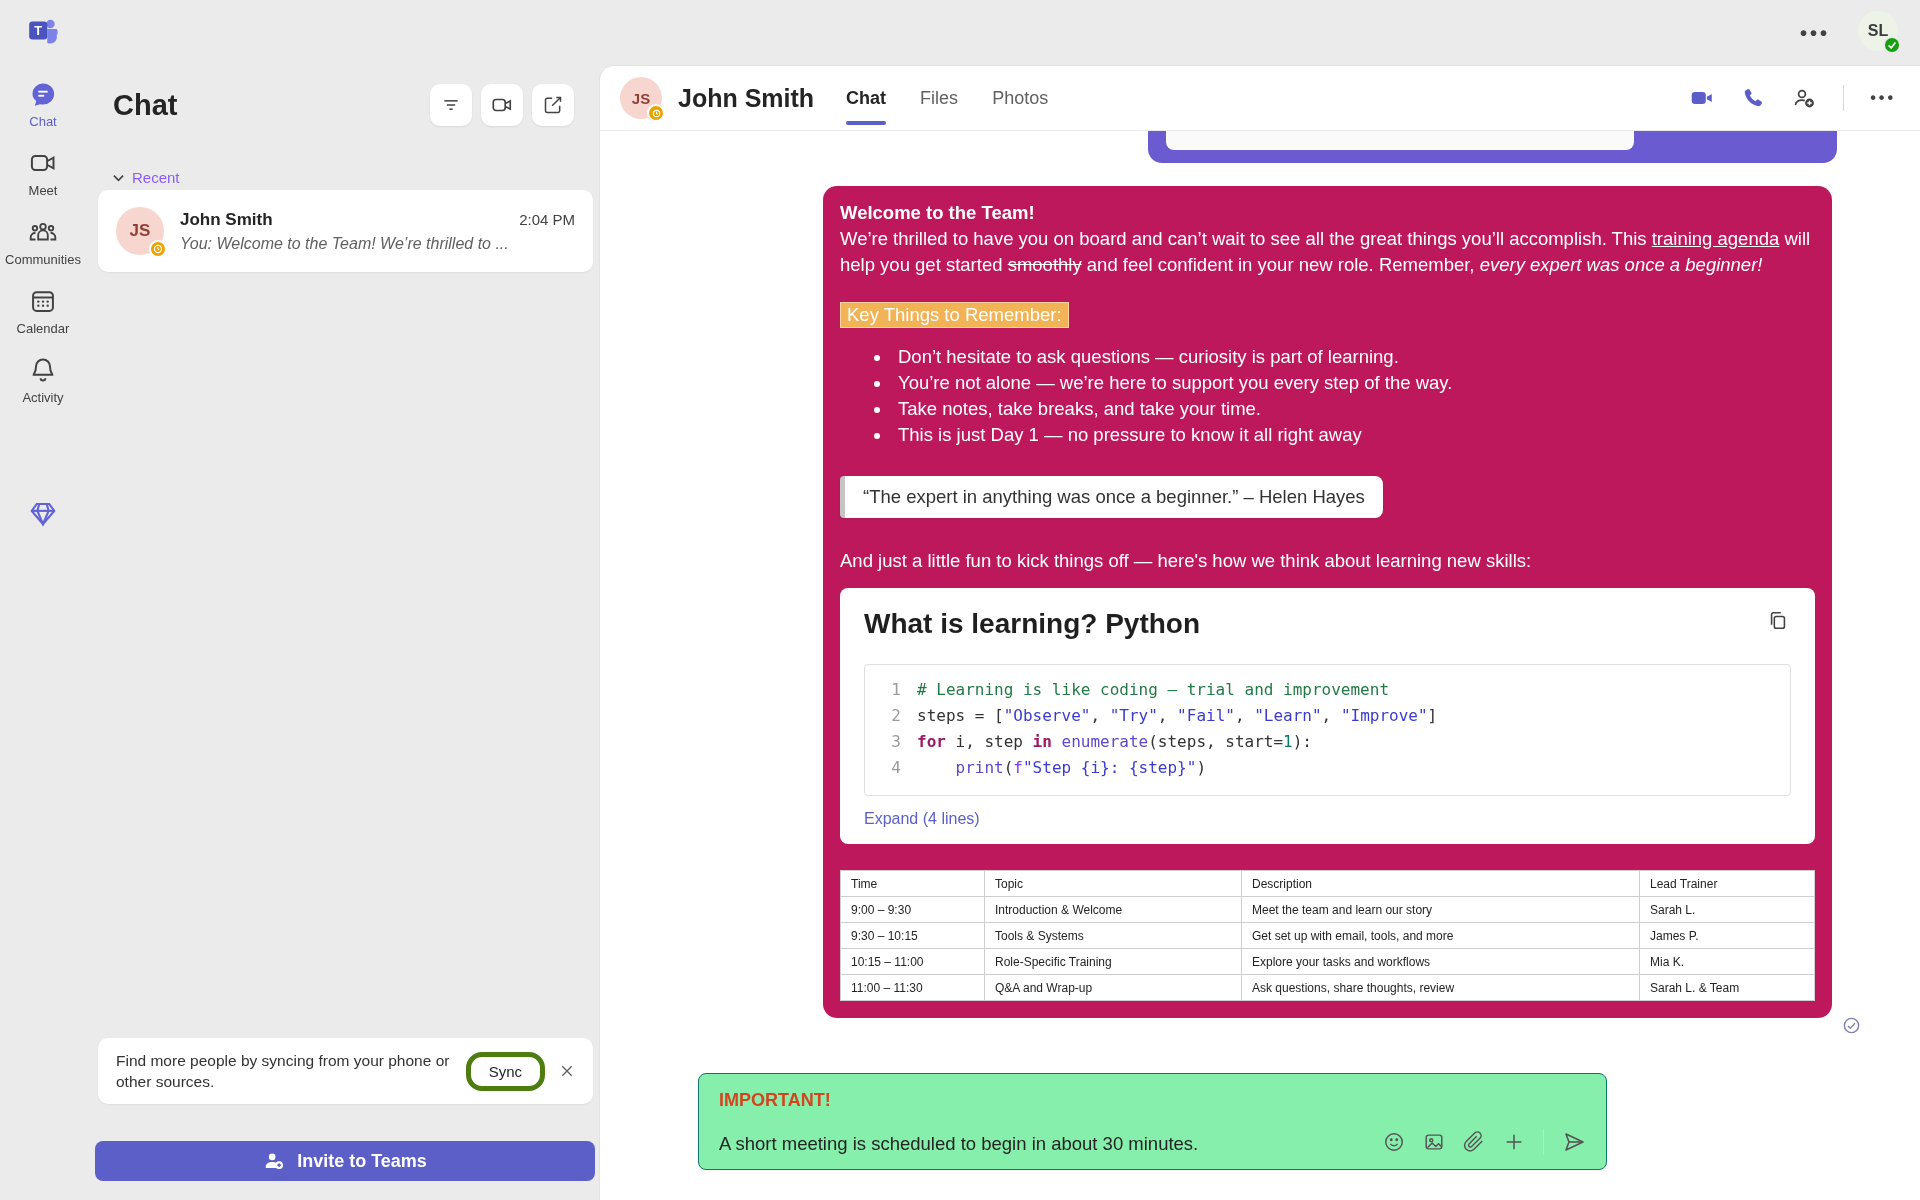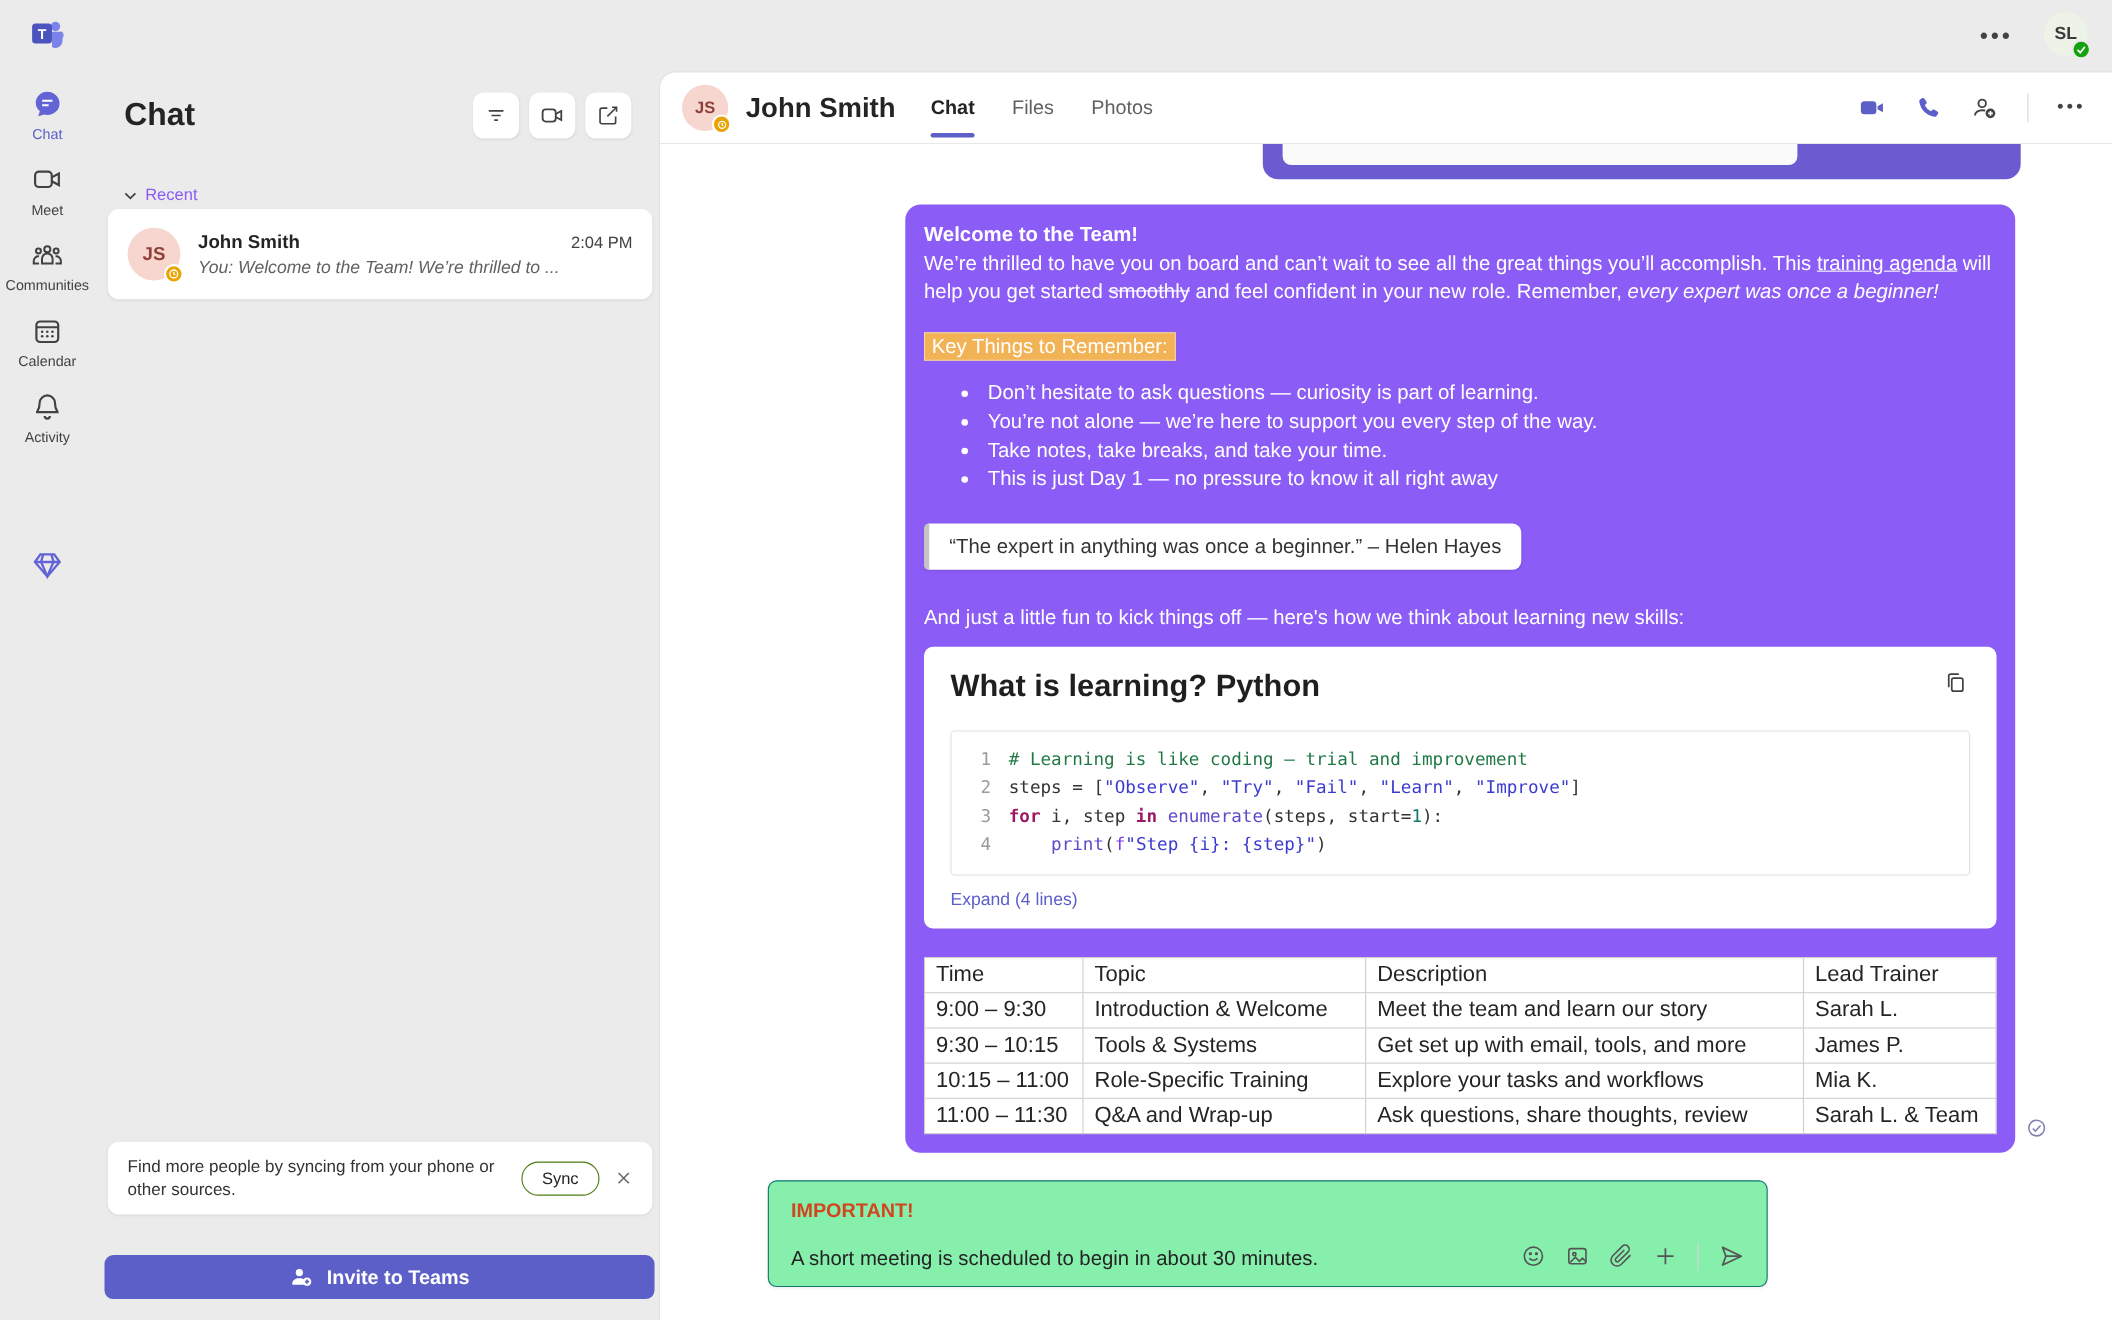--- a/index.html
+++ b/index.html
@@ -36,21 +36,21 @@
   .avatar.md { width:42px; height:42px; font-size:15px; }
   .away-badge { position:absolute; right:-3px; bottom:-3px; width:18px; height:18px; border-radius:50%; background:#eaa300; border:2px solid #fff; display:flex; align-items:center; justify-content:center; }
   .chat-item-main { flex:1; min-width:0; }
   .chat-item-top { display:flex; align-items:baseline; }
   .chat-item-name { font-size:17px; font-weight:600; color:#242424; }
   .chat-item-time { margin-left:auto; font-size:15px; color:#424242; }
   .chat-item-preview { font-size:16px; color:#616161; margin-top:5px; white-space:nowrap; overflow:hidden; text-overflow:ellipsis;font-style:italic; }
 
   .sync-card { position:absolute; left:12px; bottom:96px; width:495px; background:#fff; border-radius:10px; padding:12px 14px 12px 18px; display:flex; align-items:center; gap:10px; box-shadow:0 1px 2px rgba(0,0,0,.06); }
   .sync-text { font-size:15.5px; color:#333; line-height:21px; flex:1; }
-  .sync-btn { background:#fff; border:1px solid #4d7c0f; border-radius:16px; padding:6px 18px; font-size:15px; color:#242424; cursor:pointer; font-family:inherit; }
+  .sync-btn { background:#fff; border:5px solid #4d7c0f; border-radius:16px; padding:6px 18px; font-size:15px; color:#242424; cursor:pointer; font-family:inherit; }
   .sync-close { color:#616161; cursor:pointer; padding:4px; }
   .invite-btn { position:absolute; left:9px; bottom:19px; width:500px; height:40px; background:#5b5fc7; border:none; border-radius:8px; color:#fff; font-size:18px; font-weight:bold; font-family:inherit; display:flex; align-items:center; justify-content:center; gap:12px; cursor:pointer; }
 
   
   .main { position:absolute; left:600px; top:66px; right:0; bottom:0; background:#fff; border-top-left-radius:14px; box-shadow:0 0 0 1px #e2e2e2; display:flex; flex-direction:column; }
   .conv-header { height:65px; flex:none; display:flex; align-items:center; padding:0 24px 0 20px; border-bottom:1px solid #e8e8e8; }
   .conv-name { font-size:25px; font-weight:bold; margin-left:16px; }
   .conv-tabs { display:flex; margin-left:32px; gap:34px; height:65px; align-items:center; }
   .conv-tab { font-size:18px; color:#616161; position:relative; height:65px; display:flex; align-items:center; cursor:pointer; }
   .conv-tab.active { color:#242424; font-weight:600; }
@@ -58,21 +58,21 @@
   .conv-actions { margin-left:auto; display:flex; align-items:center; gap:26px; }
   .conv-actions .purple { color:#5b5fc7; cursor:pointer; }
   .conv-actions .gray { color:#424242; cursor:pointer; }
   .vdiv { width:1px; height:26px; background:#d6d6d6; }
 
   .conv-body { position:relative; flex:1; overflow:hidden; }
 
   .partial-bubble { position:absolute; top:0; left:548px; width:689px; height:32px; background:#6a5bd1; border-radius:0 0 14px 14px; }
   .partial-inner { position:absolute; top:0; left:18px; width:468px; height:19px; background:#fafafa; border-radius:0 0 8px 8px; }
 
-  .bubble { position:absolute; top:55px; left:223px; width:1009px; background:#8b5cf6; border-radius:14px; color:#fff; padding:14px 17px 17px 17px; }
+  .bubble { position:absolute; top:55px; left:223px; width:1009px; background:#be185d; border-radius:14px; color:#fff; padding:14px 17px 17px 17px; }
   .bubble-heading { font-size:18.5px; font-weight:bold; line-height:26px; }
   .bubble-para { font-size:18.5px; line-height:26px; margin-top:0; }
   .seg-link { text-decoration:underline; cursor:pointer; }
   .seg-strike { text-decoration:line-through; }
   .seg-italic { font-style:italic; }
   .highlight { display:inline-block; margin-top:24px; background:#f2b356; border:1px solid rgba(255,255,255,.45); padding:1px 6px; font-size:18.5px; color:#fff; }
   .bullets { margin:16px 0 0 52px; font-size:18.5px; line-height:26px; }
   .bullets li { padding-left:6px; }
   .quote { margin-top:28px; background:#fff; color:#333; border-left:5px solid #c4c4c4; border-radius:4px 8px 8px 4px; padding:10px 18px; font-size:18.5px; width:fit-content; box-shadow:0 1px 2px rgba(0,0,0,.1); }
   .fun-line { margin-top:30px; font-size:18.5px; line-height:26px; }
@@ -87,21 +87,21 @@
   .line-body { white-space:pre; }
   .tok-com { color:#217a46; }
   .tok-kw { color:#9c1963; font-weight:bold; }
   .tok-fn { color:#5f48c9; }
   .tok-str { color:#3b3bd1; }
   .tok-num { color:#0e7569; }
   .tok-kw2 { color:#7c3aed; }
   .tok-pl { color:#333;margin-top:21px; }
   .expand-link { margin-top:14px; color:#5b5fc7; font-size:16px; cursor:pointer; width:fit-content; }
 
-  .sched-table { width:100%; margin-top:26px; border-collapse:collapse; background:#fff; color:#242424; font-size:20px; }
+  .sched-table { width:100%; margin-top:26px; border-collapse:collapse; background:#fff; color:#242424; font-size:12px; }
   .sched-table th, .sched-table td { border:1px solid #cfcfcf; padding:4px 10px; text-align:left; font-weight:normal; height:26px; }
   .sched-table col.c-time { width:144px; }
   .sched-table col.c-topic { width:257px; }
   .sched-table col.c-desc { width:398px; }
 
   .sent-badge { position:absolute; top:885px; left:1242px; color:#8083b0; }
 
   .compose { position:absolute; left:98px; bottom:30px; width:909px; background:#86efac; border:1px solid #0f766e; border-radius:8px; padding:16px 20px 14px 20px; box-shadow:0 1px 3px rgba(0,0,0,.05); }
   .compose-important { font-size:18px; font-weight:bold; color:#d2451e; }
   .compose-row { display:flex; align-items:flex-end; margin-top:18px; }

